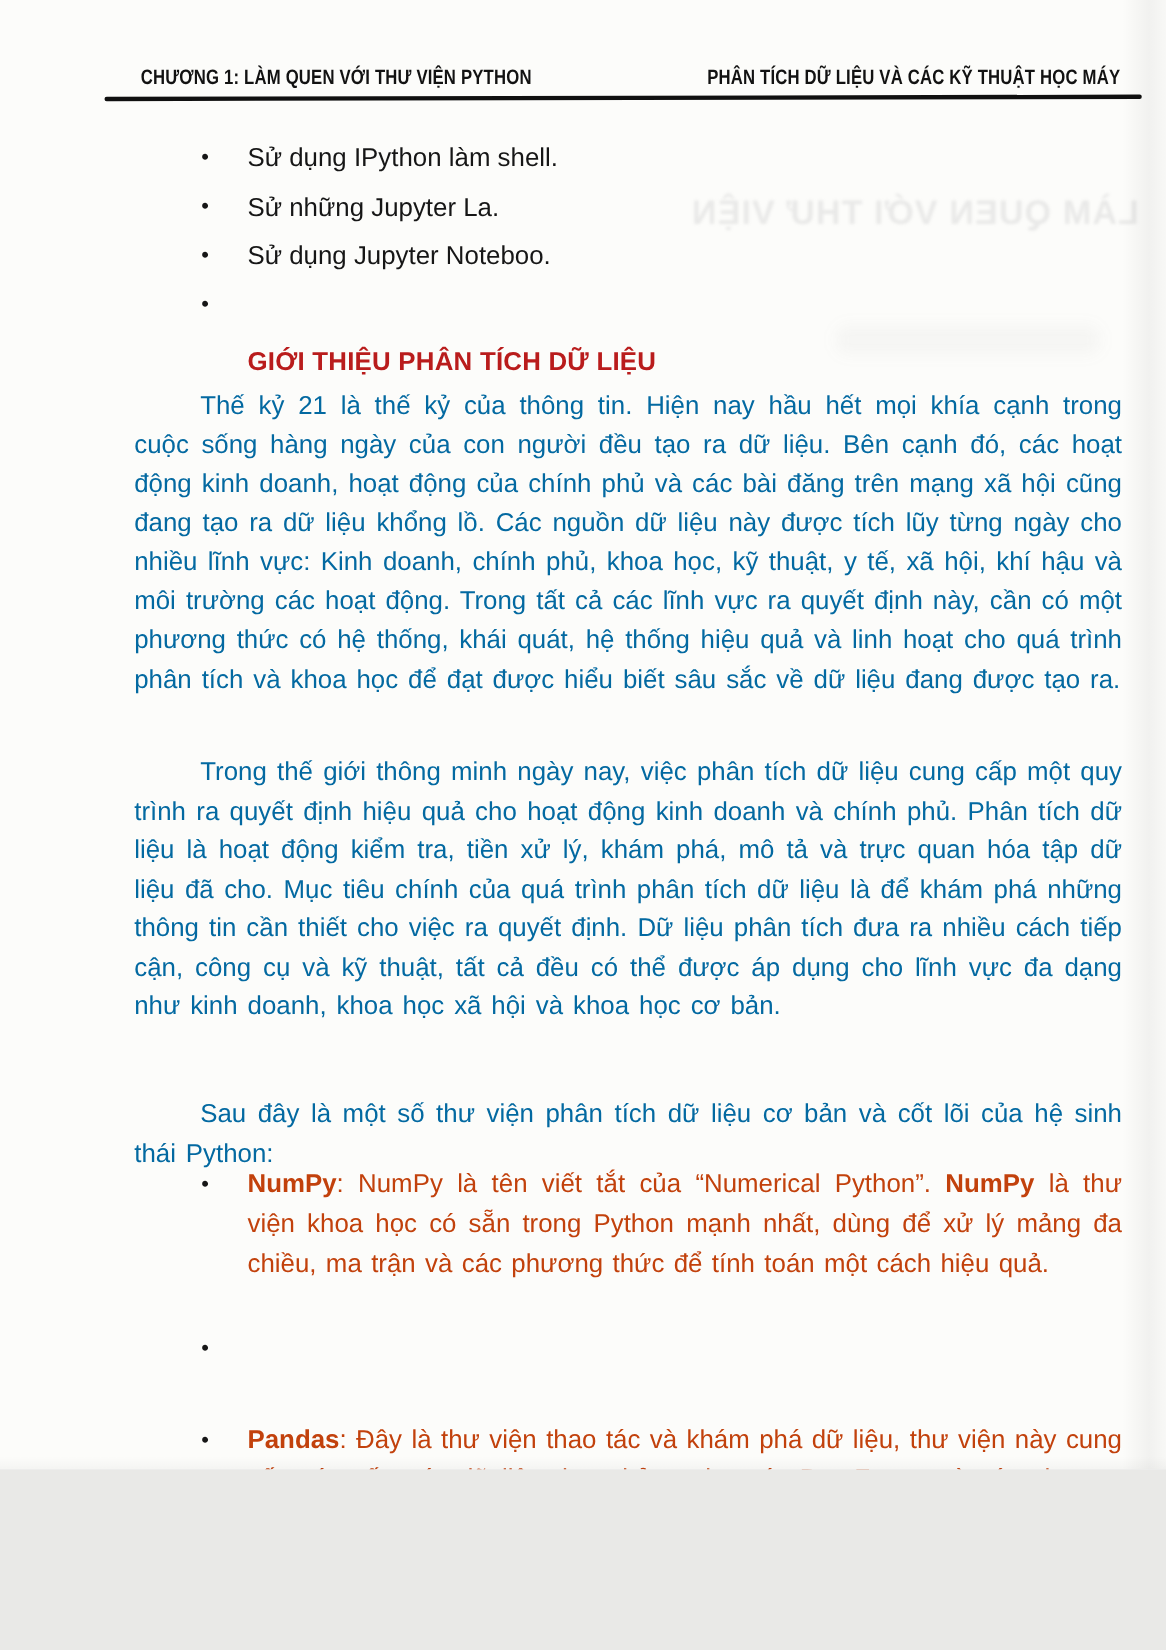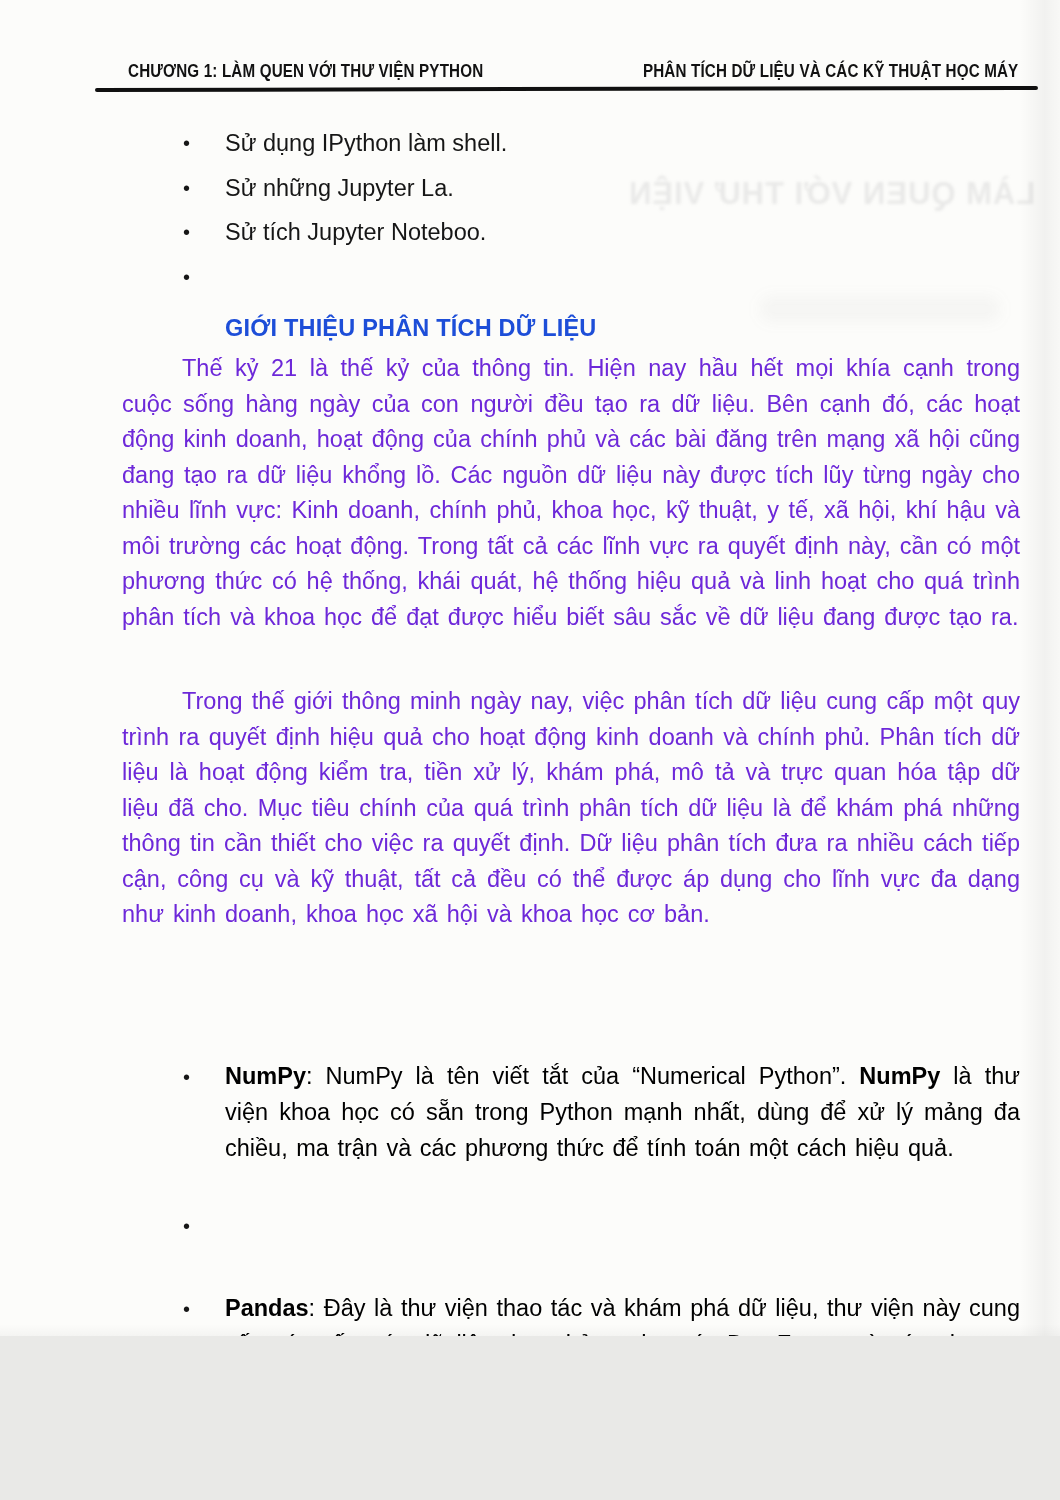--- a/index.html
+++ b/index.html
@@ -61,54 +61,54 @@
     font-size: 0.85em;
   }
   
   .section-heading {
     position: absolute;
     top: 303px;
     left: 225px;
     font-size: 23.5px;
     font-weight: 700;
     letter-spacing: 0.2px;
-    color: #1d4ed8;
+    color: #b91c1c;
     margin-top: 12px;
   }
   
   .para {
     position: absolute;
     left: 122px;
     width: 898px;
     margin: 0;
     font-size: 23.5px;
     line-height: 35.5px;
     text-align: justify;
     text-indent: 60px;
     word-spacing: 2.5px;
-    color: #6d28d9;
+    color: #0369a1;
   }
   .p1 { top: 351px; }
   .p2 { top: 684px; }
   .p3 { top: 995px; }
   
   .lib {
     position: absolute;
     left: 122px;
     width: 898px;
     font-size: 23.5px;
     line-height: 36px;
   }
   .lib .marker { top: 1px; }
   .lib .btext {
     display: block;
     margin-left: 103px;
     text-align: justify;
     word-spacing: 2px;
-    color: #000000;
+    color: #c2410c;
   }
   .lib-0 { top: 1058px; }
   .lib-1 { top: 1207px; }
   .lib-2 { top: 1290px; }
   .bold { font-weight: 700; }
   
   .pagenum {
     position: absolute;
     left: 144px;
     top: 1424px;
@@ -197,31 +197,32 @@
     <li>
       <span class="marker">•</span>
       <span>Sử dụng IPython làm shell.</span>
     </li>
     <li>
       <span class="marker">•</span>
       <span>Sử những Jupyter La.</span>
     </li>
     <li>
       <span class="marker">•</span>
-      <span>Sử tích Jupyter Noteboo.</span>
+      <span>Sử dụng Jupyter Noteboo.</span>
     </li>
     <li>
       <span class="marker">•</span>
     </li>
   </ul>
 
   <h2 class="section-heading">GIỚI THIỆU PHÂN TÍCH DỮ LIỆU</h2>
 
   <p class="para p1">Thế kỷ 21 là thế kỷ của thông tin. Hiện nay hầu hết mọi khía cạnh trong cuộc sống hàng ngày của con người đều tạo ra dữ liệu. Bên cạnh đó, các hoạt động kinh doanh, hoạt động của chính phủ và các bài đăng trên mạng xã hội cũng đang tạo ra dữ liệu khổng lồ. Các nguồn dữ liệu này được tích lũy từng ngày cho nhiều lĩnh vực: Kinh doanh, chính phủ, khoa học, kỹ thuật, y tế, xã hội, khí hậu và môi trường các hoạt động. Trong tất cả các lĩnh vực ra quyết định này, cần có một phương thức có hệ thống, khái quát, hệ thống hiệu quả và linh hoạt cho quá trình phân tích và khoa học để đạt được hiểu biết sâu sắc về dữ liệu đang được tạo ra.</p>
   <p class="para p2">Trong thế giới thông minh ngày nay, việc phân tích dữ liệu cung cấp một quy trình ra quyết định hiệu quả cho hoạt động kinh doanh và chính phủ. Phân tích dữ liệu là hoạt động kiểm tra, tiền xử lý, khám phá, mô tả và trực quan hóa tập dữ liệu đã cho. Mục tiêu chính của quá trình phân tích dữ liệu là để khám phá những thông tin cần thiết cho việc ra quyết định. Dữ liệu phân tích đưa ra nhiều cách tiếp cận, công cụ và kỹ thuật, tất cả đều có thể được áp dụng cho lĩnh vực đa dạng như kinh doanh, khoa học xã hội và khoa học cơ bản.</p>
+  <p class="para p3">Sau đây là một số thư viện phân tích dữ liệu cơ bản và cốt lõi của hệ sinh thái Python:</p>
 
   <div class="lib lib-0">
     <span class="marker">•</span>
     <span class="btext"><span class="bold">NumPy</span><span>: NumPy là tên viết tắt của “Numerical Python”. </span><span class="bold">NumPy</span><span> là thư viện khoa học có sẵn trong Python mạnh nhất, dùng để xử lý mảng đa chiều, ma trận và các phương thức để tính toán một cách hiệu quả.</span></span>
   </div>
 
   <div class="lib lib-1">
     <span class="marker">•</span>
   </div>
 

